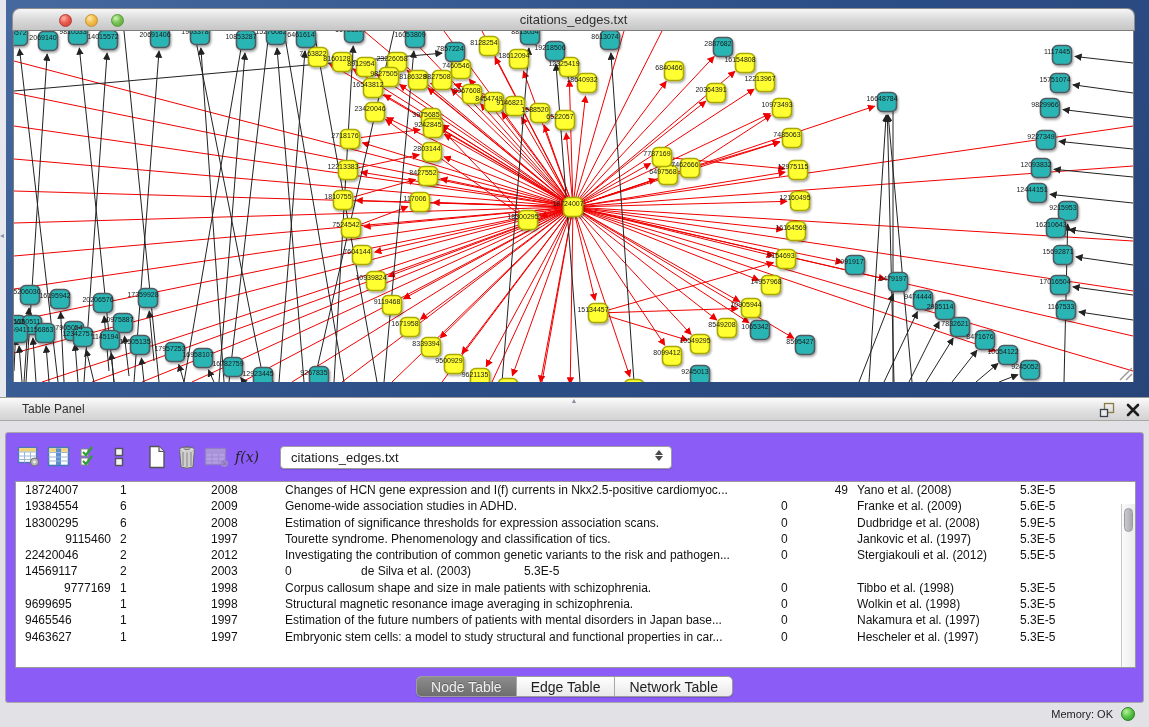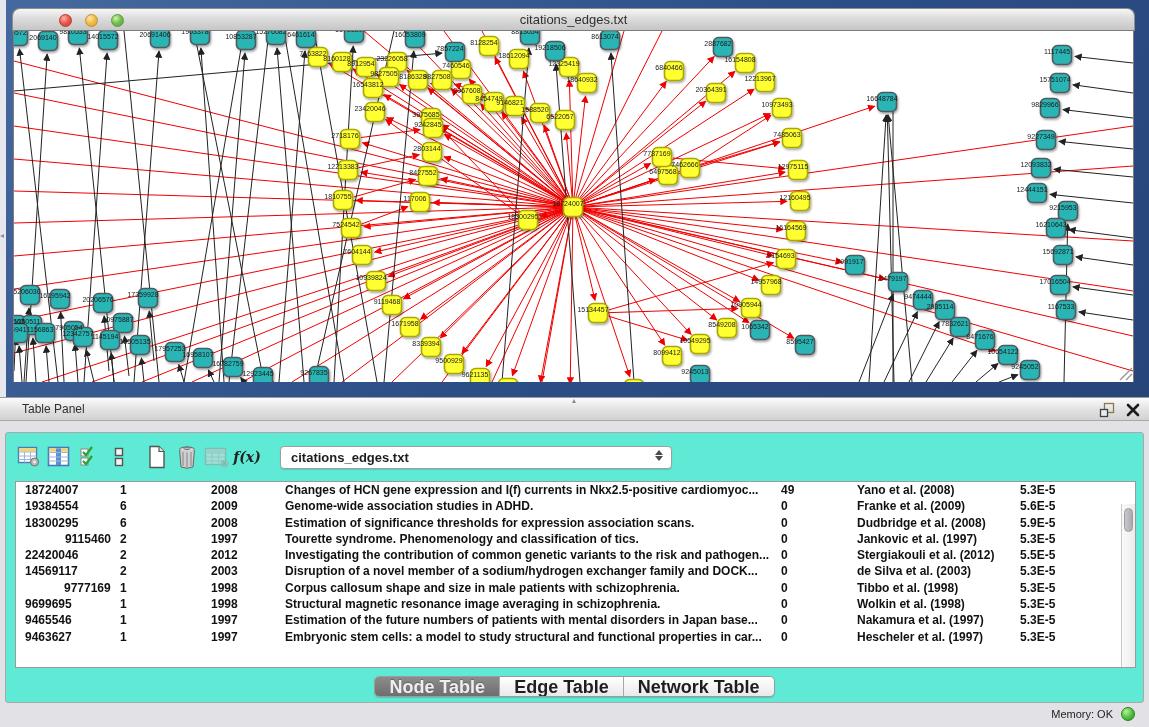--- a/index.html
+++ b/index.html
@@ -31,21 +31,21 @@
   .table-panel { position:absolute; left:0; top:397px; width:1149px; height:330px; background:#e2e2e6; }
   .panel-header { position:relative; height:24px;
     background:linear-gradient(#fbfbfb,#e3e3e3 50%,#d2d2d2);
     border-top:1px solid #9b9b9b; border-bottom:1px solid #a8a8a8; }
   .panel-title { position:absolute; left:10px; top:4px; font-size:12px; color:#303030;margin-left:12px; }
   .split-grip { position:absolute; left:50%; top:0px; margin-left:-4px; font-size:7px; color:#8a8f99; line-height:6px; }
   .hdr-icons { position:absolute; right:8px; top:4px; display:flex; gap:10px; align-items:center; }
   .hdr-icon { width:16px; height:16px; cursor:pointer; }
 
   .panel-inner { position:absolute; left:5px; right:5px; top:35px; bottom:24px;
-    background:#5eead4; border:1px solid #a9a9a9; border-radius:3px;font-weight:bold; }
+    background:#8b5cf6; border:1px solid #a9a9a9; border-radius:3px; }
 
   .toolbar { position:absolute; left:8px; top:8px; height:32px; display:flex; align-items:center; }
   .tb-btn { width:30px; height:28px; display:flex; align-items:center; justify-content:center; }
   .tb-btn svg { display:block; }
   .fx-label { font-family:"DejaVu Serif", serif; font-style:italic; font-size:14px; color:#222; }
   .select-box { position:relative; margin-left:18px; width:392px; height:23px; background:#fff;
     border:1px solid #9f9f9f; border-radius:4px; box-shadow:0 1px 1px rgba(0,0,0,.12);
     font-size:13px; color:#1d1d1d; line-height:21px; padding-left:10px; }
   .select-steppers { position:absolute; right:8px; top:3px; display:flex; flex-direction:column; gap:1px; }
   .select-steppers i { display:block; width:0; height:0; border-left:4px solid transparent; border-right:4px solid transparent; }
@@ -65,21 +65,21 @@
   .td { font-size:12px; color:#111; line-height:16px; padding-left:9px;
     overflow:hidden; white-space:nowrap; }
   .vscroll { position:absolute; right:0; top:22px; width:14px; height:163px;
     background:linear-gradient(90deg,#fafafa,#ececec); border-left:1px solid #c9c9c9; }
   .vthumb { position:absolute; left:2px; top:4px; width:9px; height:24px; border-radius:5px;
     background:linear-gradient(90deg,#c9c9cd,#a9a9b0); border:1px solid #9a9aa2; }
 
   .tabs-row { position:absolute; left:0; right:0; top:243px; display:flex; justify-content:center; }
   .seg-control { display:flex; height:21px; border:1px solid #9c9c9c; border-radius:5px;
     overflow:hidden; background:linear-gradient(#ffffff,#e9e9e9); box-shadow:0 1px 1px rgba(0,0,0,.15); }
-  .seg { padding:0 14px; font-size:18px; line-height:20px; color:#1e1e1e; border-right:1px solid #a8a8a8; cursor:pointer; }
+  .seg { padding:0 14px; font-size:14px; line-height:20px; color:#1e1e1e; border-right:1px solid #a8a8a8; cursor:pointer; }
   .seg:last-child { border-right:none; }
   .seg.active { background:linear-gradient(#8c8c8c,#6e6e6e); color:#efefef;
     text-shadow:0 -1px 0 rgba(0,0,0,.25); }
 
   .statusbar { position:absolute; left:0; bottom:0; width:1149px; height:24px; }
   .memory { position:absolute; right:36px; top:5px; font-size:11px; color:#222; }
   .mem-dot { position:absolute; right:14px; top:4px; width:14px; height:14px; border-radius:50%;
     background:radial-gradient(circle at 35% 30%,#b8f09a,#4cbe3c 55%,#2f9a26); border:1px solid #2b7d22; }
 </style>
 </head>
@@ -620,21 +620,21 @@
         </div>
       </div>
 
       <div class="table-box">
         <div class="tbody" id="tbody">
             <div class="tr">
               <div class="td" style="width: 95px;">18724007</div>
               <div class="td" style="width: 91px;">1</div>
               <div class="td" style="width: 74px;">2008</div>
               <div class="td" style="width: 496px;">Changes of HCN gene expression and I(f) currents in Nkx2.5-positive cardiomyoc...</div>
-              <div class="td" style="width: 76px;">49</div>
+              <div class="td" style="width: 76px; text-align: right;">49</div>
               <div class="td" style="width: 163px;">Yano et al. (2008)</div>
               <div class="td" style="width: 112px;">5.3E-5</div>
             </div>
             <div class="tr">
               <div class="td" style="width: 95px;">19384554</div>
               <div class="td" style="width: 91px;">6</div>
               <div class="td" style="width: 74px;">2009</div>
               <div class="td" style="width: 496px;">Genome-wide association studies in ADHD.</div>
               <div class="td" style="width: 76px;">0</div>
               <div class="td" style="width: 163px;">Franke et al. (2009)</div>
@@ -664,21 +664,20 @@
               <div class="td" style="width: 74px;">2012</div>
               <div class="td" style="width: 496px;">Investigating the contribution of common genetic variants to the risk and pathogen...</div>
               <div class="td" style="width: 76px;">0</div>
               <div class="td" style="width: 163px;">Stergiakouli et al. (2012)</div>
               <div class="td" style="width: 112px;">5.5E-5</div>
             </div>
             <div class="tr">
               <div class="td" style="width: 95px;">14569117</div>
               <div class="td" style="width: 91px;">2</div>
               <div class="td" style="width: 74px;">2003</div>
-              <div class="td" style="width: 496px;">Disruption of a novel member of a sodium/hydrogen exchanger family and DOCK...</div>
               <div class="td" style="width: 76px;">0</div>
               <div class="td" style="width: 163px;">de Silva et al. (2003)</div>
               <div class="td" style="width: 112px;">5.3E-5</div>
             </div>
             <div class="tr">
               <div class="td" style="width: 95px; padding-left: 48px;">9777169</div>
               <div class="td" style="width: 91px;">1</div>
               <div class="td" style="width: 74px;">1998</div>
               <div class="td" style="width: 496px;">Corpus callosum shape and size in male patients with schizophrenia.</div>
               <div class="td" style="width: 76px;">0</div>

